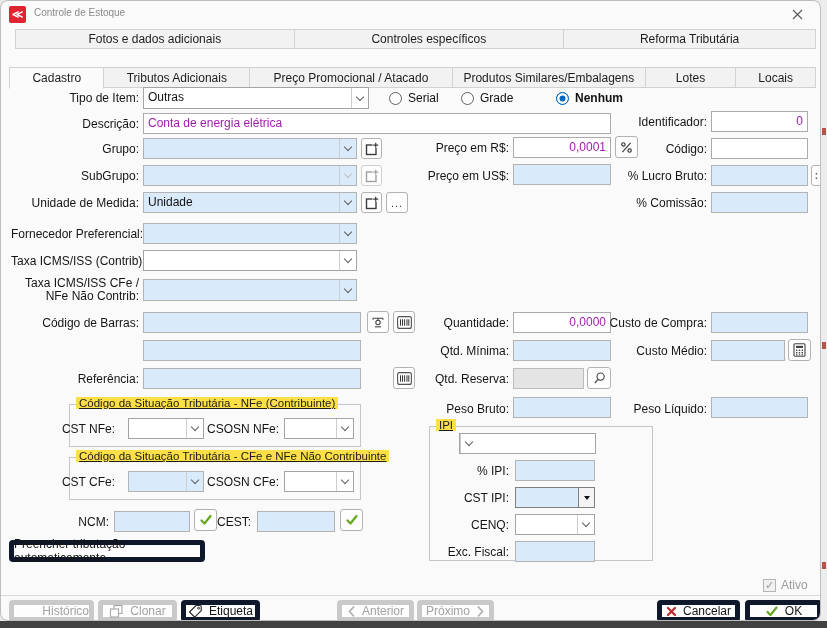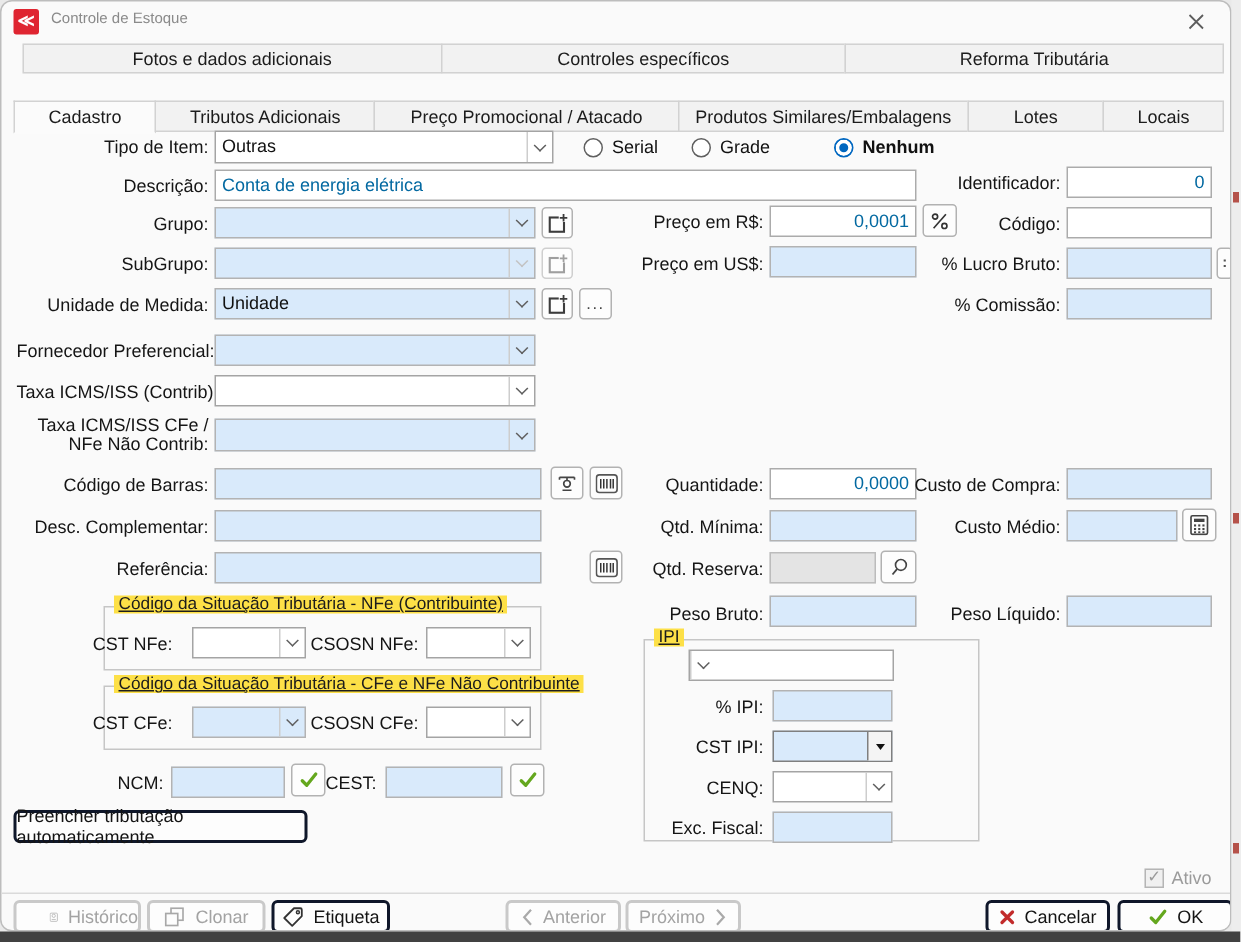--- a/index.html
+++ b/index.html
@@ -25,21 +25,21 @@
   #tabs-top { left:14px; top:28px; width:801px; height:20px; }
   #tabs-main { left:8px; top:48px; width:807px; height:21px; border-bottom:0;margin-top:18px; }
   .tab { border:1px solid #d2d2d2; background:#f2f2f2; font-size:12px; color:#1c1c1c;
     display:flex; align-items:center; justify-content:center; margin-left:-1px; white-space:nowrap; }
   .tab:first-child { margin-left:0; }
   .tab.active { background:#fbfbfb; border-bottom:1px solid #fbfbfb; height:22px; z-index:2; }
 
   
   .lbl { position:absolute; font-size:12px; color:#151515; text-align:right; line-height:21px; white-space:nowrap; }
   .lbl.wrap { white-space:normal; line-height:13px; }
-  .inp { position:absolute; border:1px solid #ababab; background:#fff; font-size:12px; color:#0369a1;
+  .inp { position:absolute; border:1px solid #ababab; background:#fff; font-size:12px; color:#a21caf;
     line-height:19px; padding:0 4px; overflow:hidden; white-space:nowrap; }
   .inp.blue { background:#d9eafb; border-color:#b3b3b3; }
   .inp.dis  { background:#e4e4e4; border-color:#bcbcbc; }
   .inp.rt { text-align:right; }
   .combo { position:absolute; border:1px solid #a4a4a4; background:#fff; display:flex; font-size:12px; color:#111; }
   .combo.blue { background:#d9eafb; border-color:#b3b3b3; }
   .combo .val { flex:1; padding:0 4px; line-height:19px; overflow:hidden; white-space:nowrap; }
   .combo .arrow { width:17px; display:flex; align-items:center; justify-content:center; border-left:1px solid #cdcdcd; }
   .chev { width:6px; height:6px; border-right:1.4px solid #5f5f5f; border-bottom:1.4px solid #5f5f5f;
     transform:rotate(45deg); margin-top:-3px; }
@@ -55,21 +55,21 @@
   .grpbox .legend { position:absolute; top:-8px; left:6px; background:#fde047; padding:0 3px;
     font-size:11.5px; color:#1c1c1c; white-space:nowrap;text-decoration:underline; }
 
   
   .radio { position:absolute; display:flex; align-items:center; gap:6px; font-size:12px; color:#111; }
   .rdot { width:13px; height:13px; border-radius:50%; border:1px solid #606060; background:#fff; }
   .rdot.sel { border:1px solid #0067c0; background:#0067c0; box-shadow:inset 0 0 0 2.5px #fff; }
 
   
   #footer-sep { position:absolute; left:0; top:594px; width:821px; height:1px; background:#dadada; }
-  .btn { position:absolute; height:22px; border:2px solid #0f172a; border-radius:4px; background:#fdfdfd;
+  .btn { position:absolute; height:22px; border:5px solid #0f172a; border-radius:4px; background:#fdfdfd;
     font-size:12px; color:#141414; display:flex; align-items:center; justify-content:center; gap:6px; }
   .btn.dis { color:#a3a3a3; border-color:#c9c9c9; }
   .ckbox { width:13px; height:13px; border:1px solid #b5b5b5; background:#f0f0f0; color:#9a9a9a;
     font-size:11px; line-height:11px; text-align:center; }
   #ativo-wrap { position:absolute; left:762px; top:577px; display:flex; gap:5px; align-items:center;
     font-size:12px; color:#9b9b9b; }
   svg { display:block; }
 </style>
 </head>
 <body>
@@ -226,21 +226,20 @@
     <svg width="15" height="13" viewBox="0 0 15 13">
           <rect x="0.6" y="0.6" width="13.8" height="11.8" rx="2" fill="none" stroke="#555" stroke-width="1.1"></rect>
           <path d="M3.5 3.3 v6.4 M5.5 3.3 v6.4 M7.6 3.3 v6.4 M10 3.3 v6.4 M11.8 3.3 v6.4" stroke="#333" stroke-width="1" fill="none"></path>
         </svg>
   </div>
   <div class="lbl" style="left:382px; top:312px; width:126px;">Quantidade:</div>
   <div class="inp rt" style="left:512px; top:311px; width:98px; height:21px;">0,0000</div>
   <div class="lbl" style="left:580px; top:312px; width:126px;">Custo de Compra:</div>
   <div class="inp blue" style="left:710px; top:311px; width:97px; height:21px;"></div>
 
-  <div class="lbl" style="left:10px; top:340px; width:128px;">Desc. Complementar:</div>
   <div class="inp blue" style="left:142px; top:339px; width:218px; height:21px;"></div>
   <div class="lbl" style="left:382px; top:340px; width:126px;">Qtd. Mínima:</div>
   <div class="inp blue" style="left:512px; top:339px; width:98px; height:21px;"></div>
   <div class="lbl" style="left:580px; top:340px; width:126px;">Custo Médio:</div>
   <div class="inp blue" style="left:710px; top:339px; width:74px; height:21px;"></div>
   <div class="sqbtn" style="left:787px; top:338px; width:23px; height:22px;">
     <svg width="13" height="14" viewBox="0 0 13 14">
           <rect x="1" y="0.8" width="11" height="12.4" rx="1" fill="none" stroke="#444" stroke-width="1.1"></rect>
           <rect x="3" y="2.8" width="7" height="2.2" fill="#444"></rect>
           <g fill="#444">

